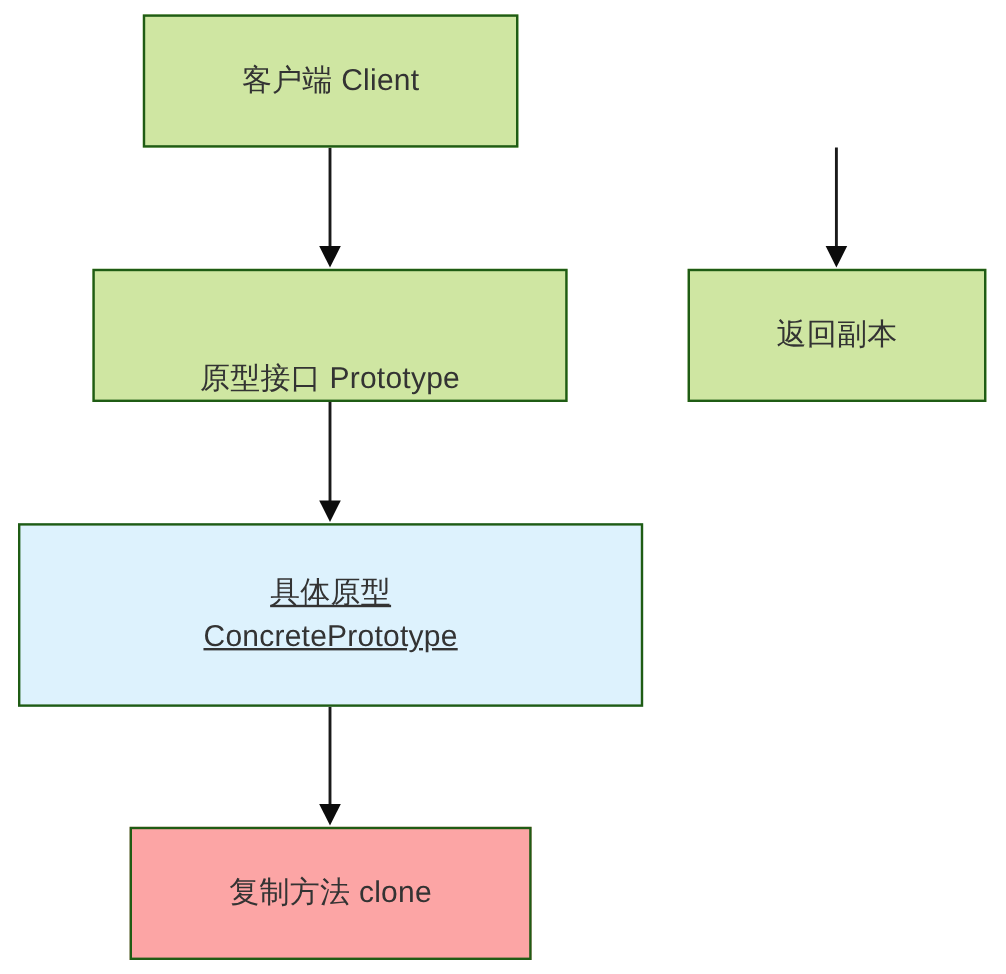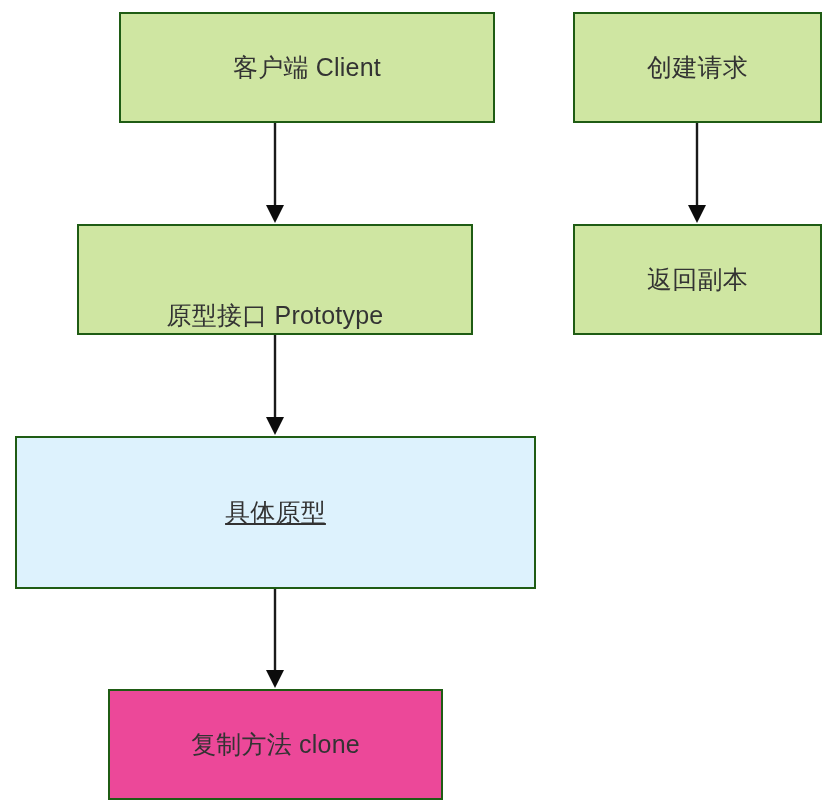--- a/index.html
+++ b/index.html
@@ -27,26 +27,26 @@
     justify-content: center;
     color: #333333;
     font-size: 25px;
     line-height: 1.42;
     text-align: center;
     letter-spacing: 0.2px;
     white-space: pre;
   }
   .node.green  { background: #cfe6a2; }
   .node.blue   { background: #ddf2fd; }
-  .node.violet { background: #ec4899; justify-content: center; }
+  .node.violet { background: #fca5a5; justify-content: center; }
 
   .node-line { display: block; }
 
   
-  #node-client        { left: 119px; top: 12px;  width: 376px; height: 111px; }
+  #node-client        { left: 119px; top: 12px;  width: 313px; height: 111px; }
   #node-prototype     { left: 77px;  top: 224px; width: 396px; height: 111px; justify-content: flex-end; }
   #node-concrete      { left: 15px;  top: 436px; width: 521px; height: 153px; text-decoration: underline; }
   #node-clone         { left: 108px; top: 689px; width: 335px; height: 111px; }
   #node-create-req    { left: 573px; top: 12px;  width: 249px; height: 111px; }
   #node-return-copy   { left: 573px; top: 224px; width: 249px; height: 111px; }
 
   .edge-svg {
     position: absolute;
     left: 0;
     top: 0;
@@ -96,27 +96,25 @@
   <div class="node green" id="node-client">
     <span class="node-line">客户端 Client</span>
   </div>
 
   <div class="node green" id="node-prototype">
     <span class="node-line">原型接口 Prototype</span>
   </div>
 
   <div class="node blue" id="node-concrete">
     <span class="node-line">具体原型</span>
+    <span class="node-line">ConcretePrototype</span>
   </div>
 
   <div class="node violet" id="node-clone">
     <span class="node-line">复制方法 clone</span>
   </div>
 
-  <div class="node green" id="node-create-req">
-    <span class="node-line">创建请求</span>
-  </div>
 
   <div class="node green" id="node-return-copy">
     <span class="node-line">返回副本</span>
   </div>
 
 </div>
 
 </body></html>

